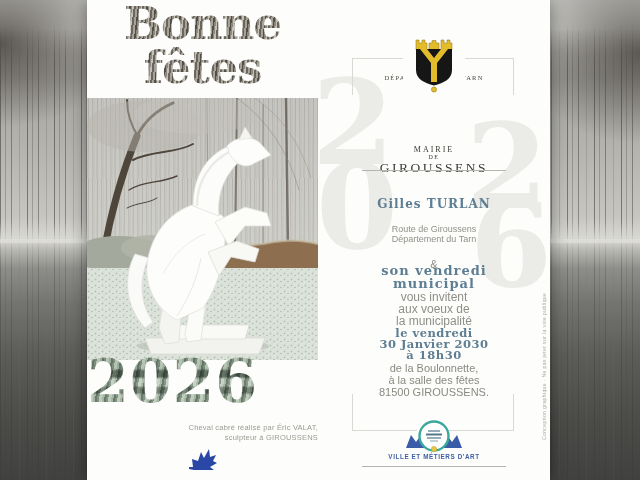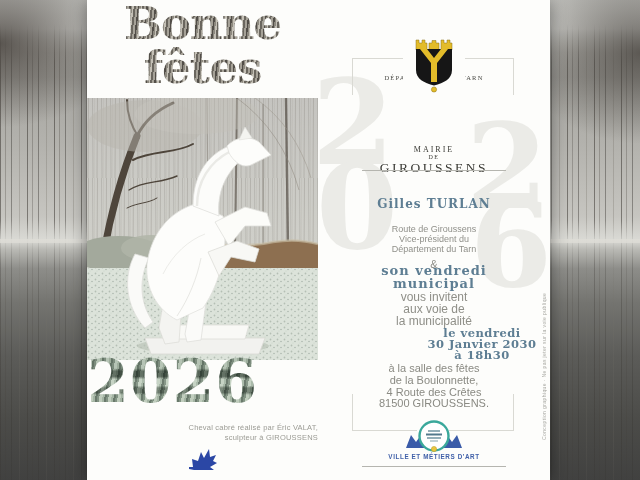--- a/index.html
+++ b/index.html
@@ -102,21 +102,21 @@
   .slab{font-family:"DejaVu Serif","Liberation Serif",serif;font-weight:bold;color:#5e7e93;}
   .mayor{top:149px;font-size:12px;letter-spacing:1px;}
   .rule{position:absolute;left:44px;right:44px;height:0;border-top:1px solid #b5b5af;z-index:2;}
   .r1{top:170px;}
   .titles{top:176px;font-size:9px;line-height:10px;color:#90908a;}
   .amp-row{top:206px;}
   .amp-line{position:absolute;left:44px;right:44px;top:212px;border-top:1px solid #b5b5af;}
   .amp{position:relative;display:inline-block;background:#fdfdfb;padding:0 7px;font-size:11px;color:#8a8a84;}
   .council{top:217px;font-size:13px;line-height:12.5px;letter-spacing:1px;}
   .invite{top:243px;font-size:12px;line-height:12px;color:#8f8f88;}
-  .date{top:280px;font-size:11.5px;line-height:11px;letter-spacing:.5px;padding-left:48px;}
+  .date{top:280px;font-size:11.5px;line-height:11px;letter-spacing:.5px;}
   .venue{top:315px;font-size:11px;line-height:11.8px;color:#8a8a83;}
   .vma{top:384px;}
   .vma-label{top:405px;font-size:6.3px;letter-spacing:.6px;color:#3f5fa8;font-weight:bold;}
   .badge{position:absolute;left:50%;transform:translateX(-50%);top:420px;width:32px;height:32px;z-index:2;}
   .side-note{
     position:absolute;right:3px;top:265px;height:175px;z-index:2;
     writing-mode:vertical-rl;transform:rotate(180deg);
     font-size:5px;letter-spacing:.4px;color:#a9a9a3;white-space:nowrap;
   }
 </style>
@@ -248,50 +248,48 @@
 
     <div class="rp serifcaps mairie1">MAIRIE</div>
     <div class="rp serifcaps mairie2">DE</div>
     <div class="rp serifcaps mairie3">GIROUSSENS</div>
 
     <div class="rp slab mayor">Gilles TURLAN</div>
 
     <div class="rule r1"></div>
     <div class="rp titles">
       <div>Route de Giroussens</div>
-      <div>Vice-président du</div>
       <div>Département du Tarn</div>
     </div>
 
     <div class="rp amp-row">
       <div class="amp-line"></div>
       <span class="amp">&amp;</span>
     </div>
 
     <div class="rp slab council">
       <div>son vendredi</div>
       <div>municipal</div>
     </div>
 
     <div class="rp invite">
       <div>vous invitent</div>
-      <div>aux voie de</div>
+      <div>aux voeux de</div>
       <div>la municipalité</div>
     </div>
 
     <div class="rp slab date">
       <div>le vendredi</div>
       <div>30 Janvier 2030</div>
       <div>à 18h30</div>
     </div>
 
     <div class="rp venue">
+      <div>de la Boulonnette,</div>
       <div>à la salle des fêtes</div>
-      <div>de la Boulonnette,</div>
-      <div>4 Route des Crêtes</div>
       <div>81500 GIROUSSENS.</div>
     </div>
 
     <div class="rp vma">
       <svg width="64" height="18" viewBox="0 0 64 18">
         <path d="M4,16 L9,3 L14,10 L19,3 L24,16 Z" fill="#3a5ba8"></path>
         <path d="M40,16 L45,3 L50,10 L55,3 L60,16 Z" fill="#3a5ba8"></path>
         <path d="M26,16 L27,8 A5,5 0 0 1 37,8 L38,16 Z" fill="none" stroke="#3a5ba8" stroke-width="1.4"></path>
         <circle cx="32" cy="4" r="2" fill="#c0392b"></circle>
       </svg>

